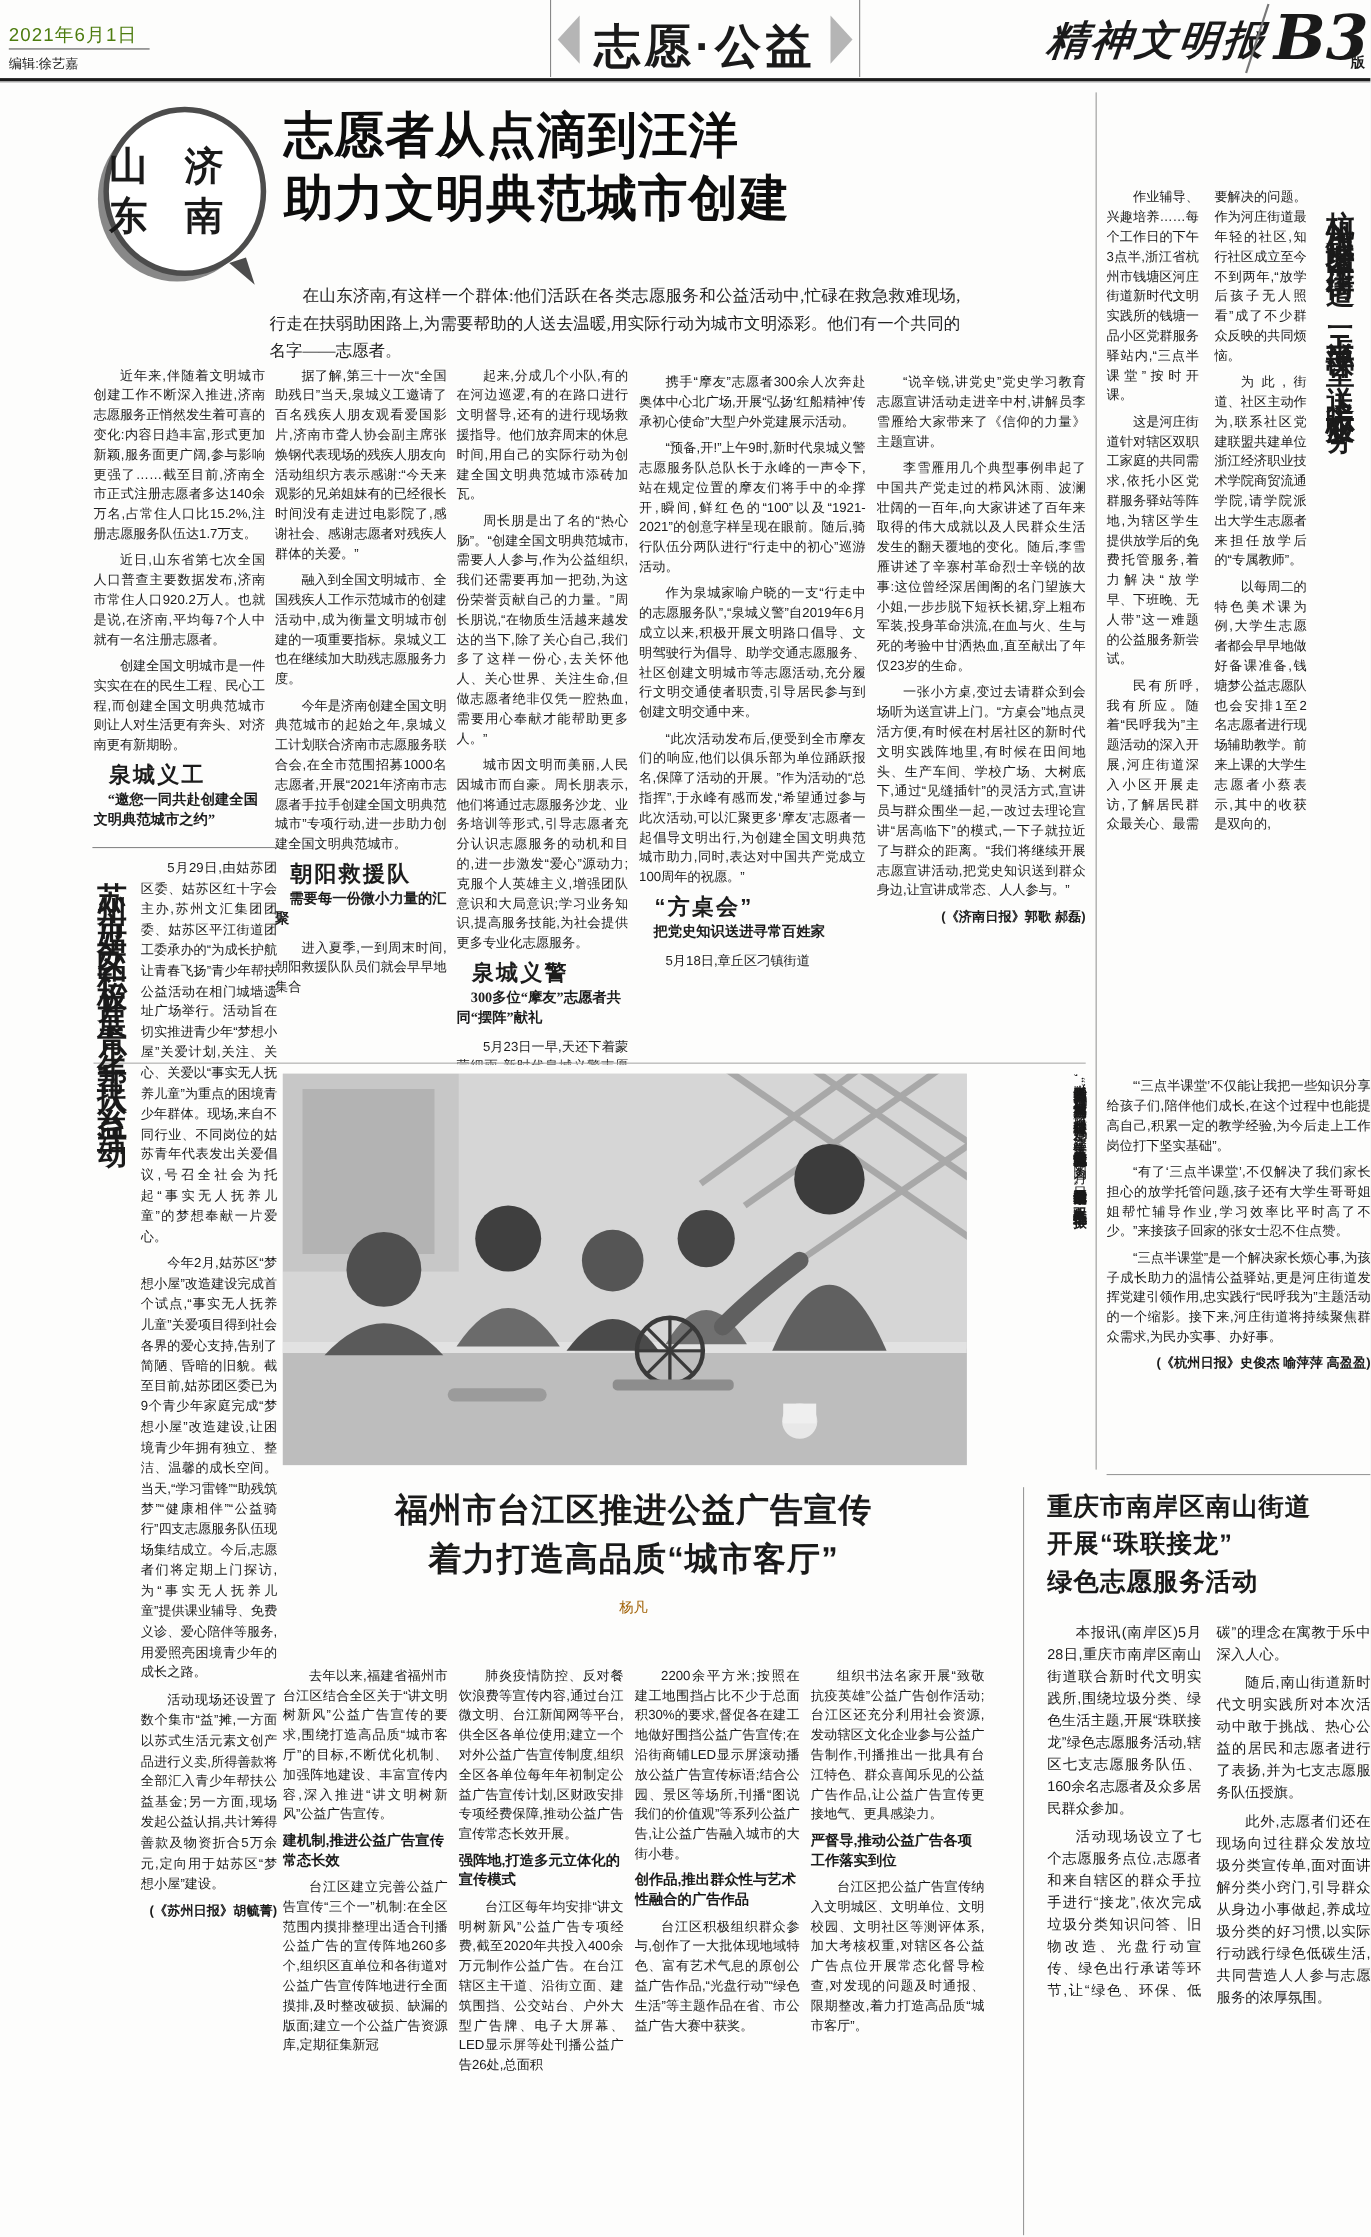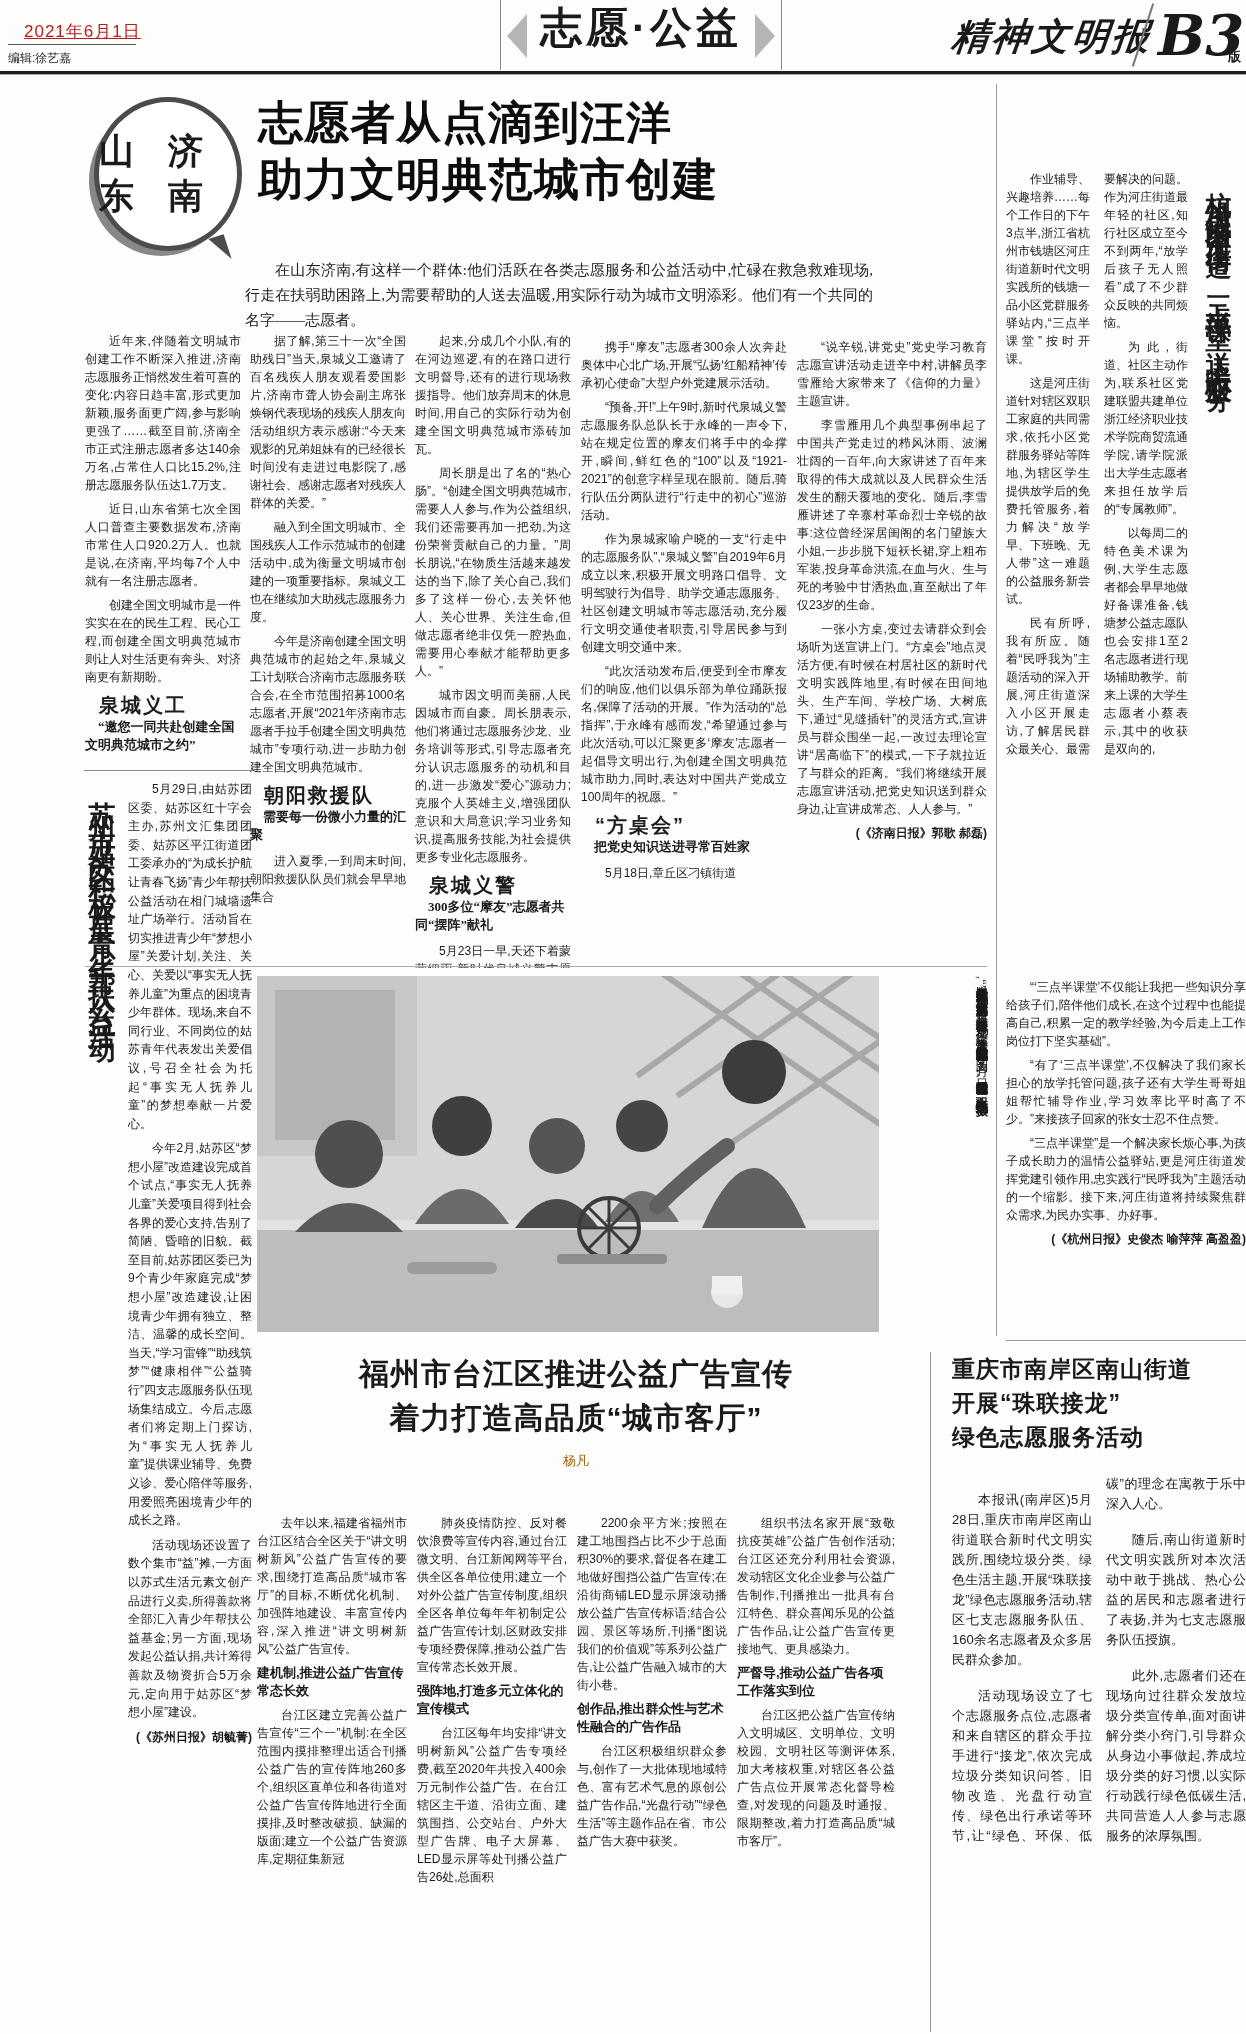--- a/index.html
+++ b/index.html
@@ -1,23 +1,23 @@
 <!DOCTYPE html>
 <html><head>
 <meta charset="utf-8">
 <style>
   * { margin:0; padding:0; box-sizing:border-box; }
   body { background:#e8e8e8; font-family:"Liberation Sans","DejaVu Sans",sans-serif; color:#1a1a1a; }
   .page { position:relative; width:1246px; height:2034px; background:#fdfdfc; overflow:hidden; margin:0 auto; }
 
   
-  .hd-date { position:absolute; left:24px; top:20px; font-size:17px; color:#b91c1c; letter-spacing:1px;text-decoration:underline; }
+  .hd-date { position:absolute; left:8px; top:20px; font-size:17px; color:#4d7c0f; letter-spacing:1px; }
   .hd-rule { position:absolute; left:8px; top:44px; width:128px; height:1px; background:#555; }
   .hd-editor { position:absolute; left:8px; top:50px; font-size:12px; color:#222; }
-  .hd-center { position:absolute; left:500px; top:0; width:282px; height:70px; border-left:1px solid #888; border-right:1px solid #888; display:flex; align-items:flex-start; justify-content:center; }
+  .hd-center { position:absolute; left:500px; top:0; width:282px; height:70px; border-left:1px solid #888; border-right:1px solid #888; display:flex; align-items:flex-end; justify-content:center; }
   .hd-title { font-size:42px; font-weight:900; letter-spacing:4px; }
   .tri { width:0; height:0; border-top:22px solid transparent; border-bottom:22px solid transparent; position:absolute; top:14px; }
   .tri-left { left:6px; border-right:20px solid #b5b5b5; }
   .tri-right { right:6px; border-left:20px solid #b5b5b5; }
   .hd-masthead { position:absolute; left:952px; top:12px; font-family:"DejaVu Serif","Liberation Serif",serif; font-style:italic; font-weight:bold; font-size:37px; letter-spacing:3px; transform:skewX(-6deg); }
   .hd-slash { position:absolute; left:1142px; top:2px; width:2px; height:66px; background:#777; transform:rotate(18deg); }
   .hd-pageno { position:absolute; left:1158px; top:2px; font-size:56px; font-style:italic; font-weight:bold; font-family:"DejaVu Serif","Liberation Serif",serif; }
   .hd-ban { position:absolute; left:1228px; top:48px; font-size:13px; font-weight:bold; }
   .hd-bottomrule { position:absolute; left:0; top:71px; width:1246px; height:4px; border-top:3px solid #1c1c1c; border-bottom:1px solid #aaa; }
 
@@ -69,21 +69,21 @@
   .fz-byline { position:absolute; left:257px; top:1452px; width:638px; text-align:center; font-size:13px; color:#a16207; }
   .fzcol { position:absolute; top:1514px; height:540px; font-size:12px; line-height:18px; text-align:justify; overflow:hidden; }
   .fzcol .blk.p { text-indent:2em; margin-bottom:6px; }
   .fzcol .blk.h { font-weight:900; font-size:13px; margin:6px 0; text-indent:0; text-align:left; }
   .fz1 { left:257px; width:150px; } .fz2 { left:417px; width:150px; } .fz3 { left:577px; width:150px; } .fz4 { left:737px; width:158px; }
 
   
   .cq-rule { position:absolute; left:930px; top:1352px; width:1px; height:680px; background:#999; }
   .cq-head { position:absolute; left:952px; top:1352px; width:294px; font-size:23px; font-weight:900; line-height:34px; letter-spacing:1px; }
   .cq-body { position:absolute; left:952px; top:1474px; width:294px; height:558px; column-count:2; column-gap:14px; font-size:13px; line-height:20px; text-align:justify; overflow:hidden; }
-  .cq-body .blk.p { text-indent:2em; margin-bottom:6px;margin-top:16px; }
+  .cq-body .blk.p { text-indent:2em; margin-bottom:6px; }
 </style>
 </head>
 <body>
 
 <div class="page">
 
   <div class="hd-date">2021年6月1日</div>
   <div class="hd-rule"></div>
   <div class="hd-editor">编辑:徐艺嘉</div>
   <div class="hd-center">

